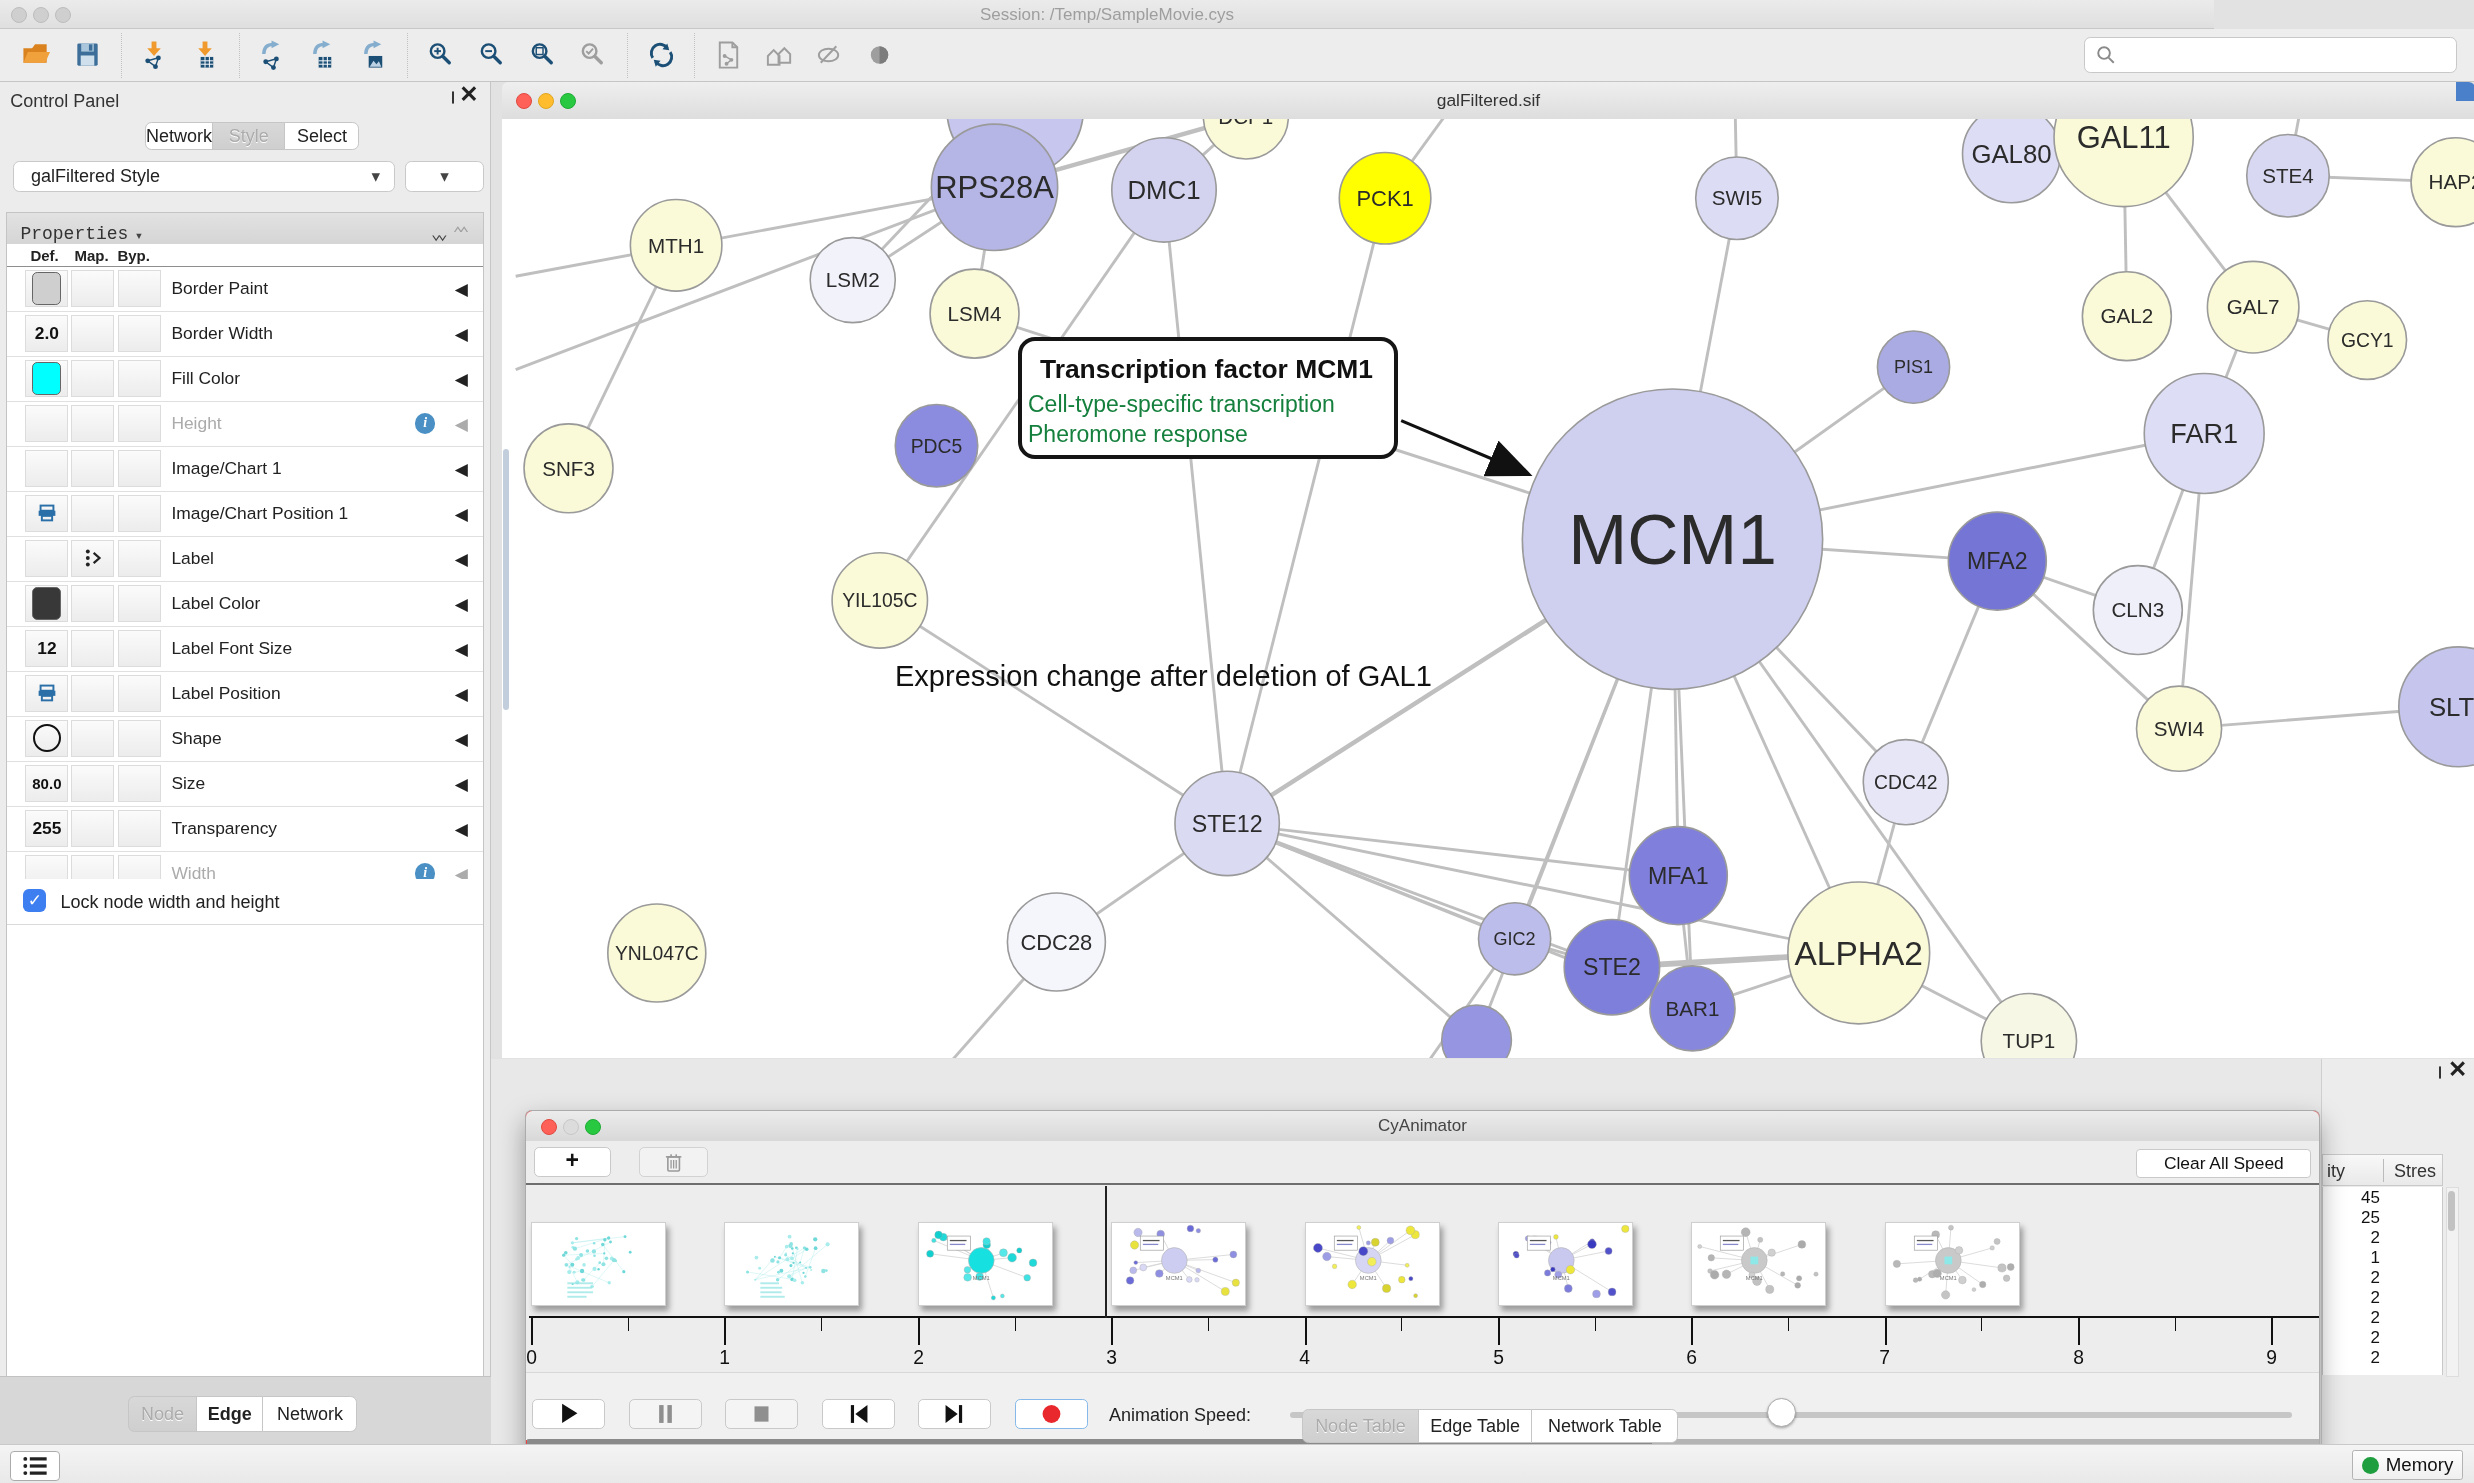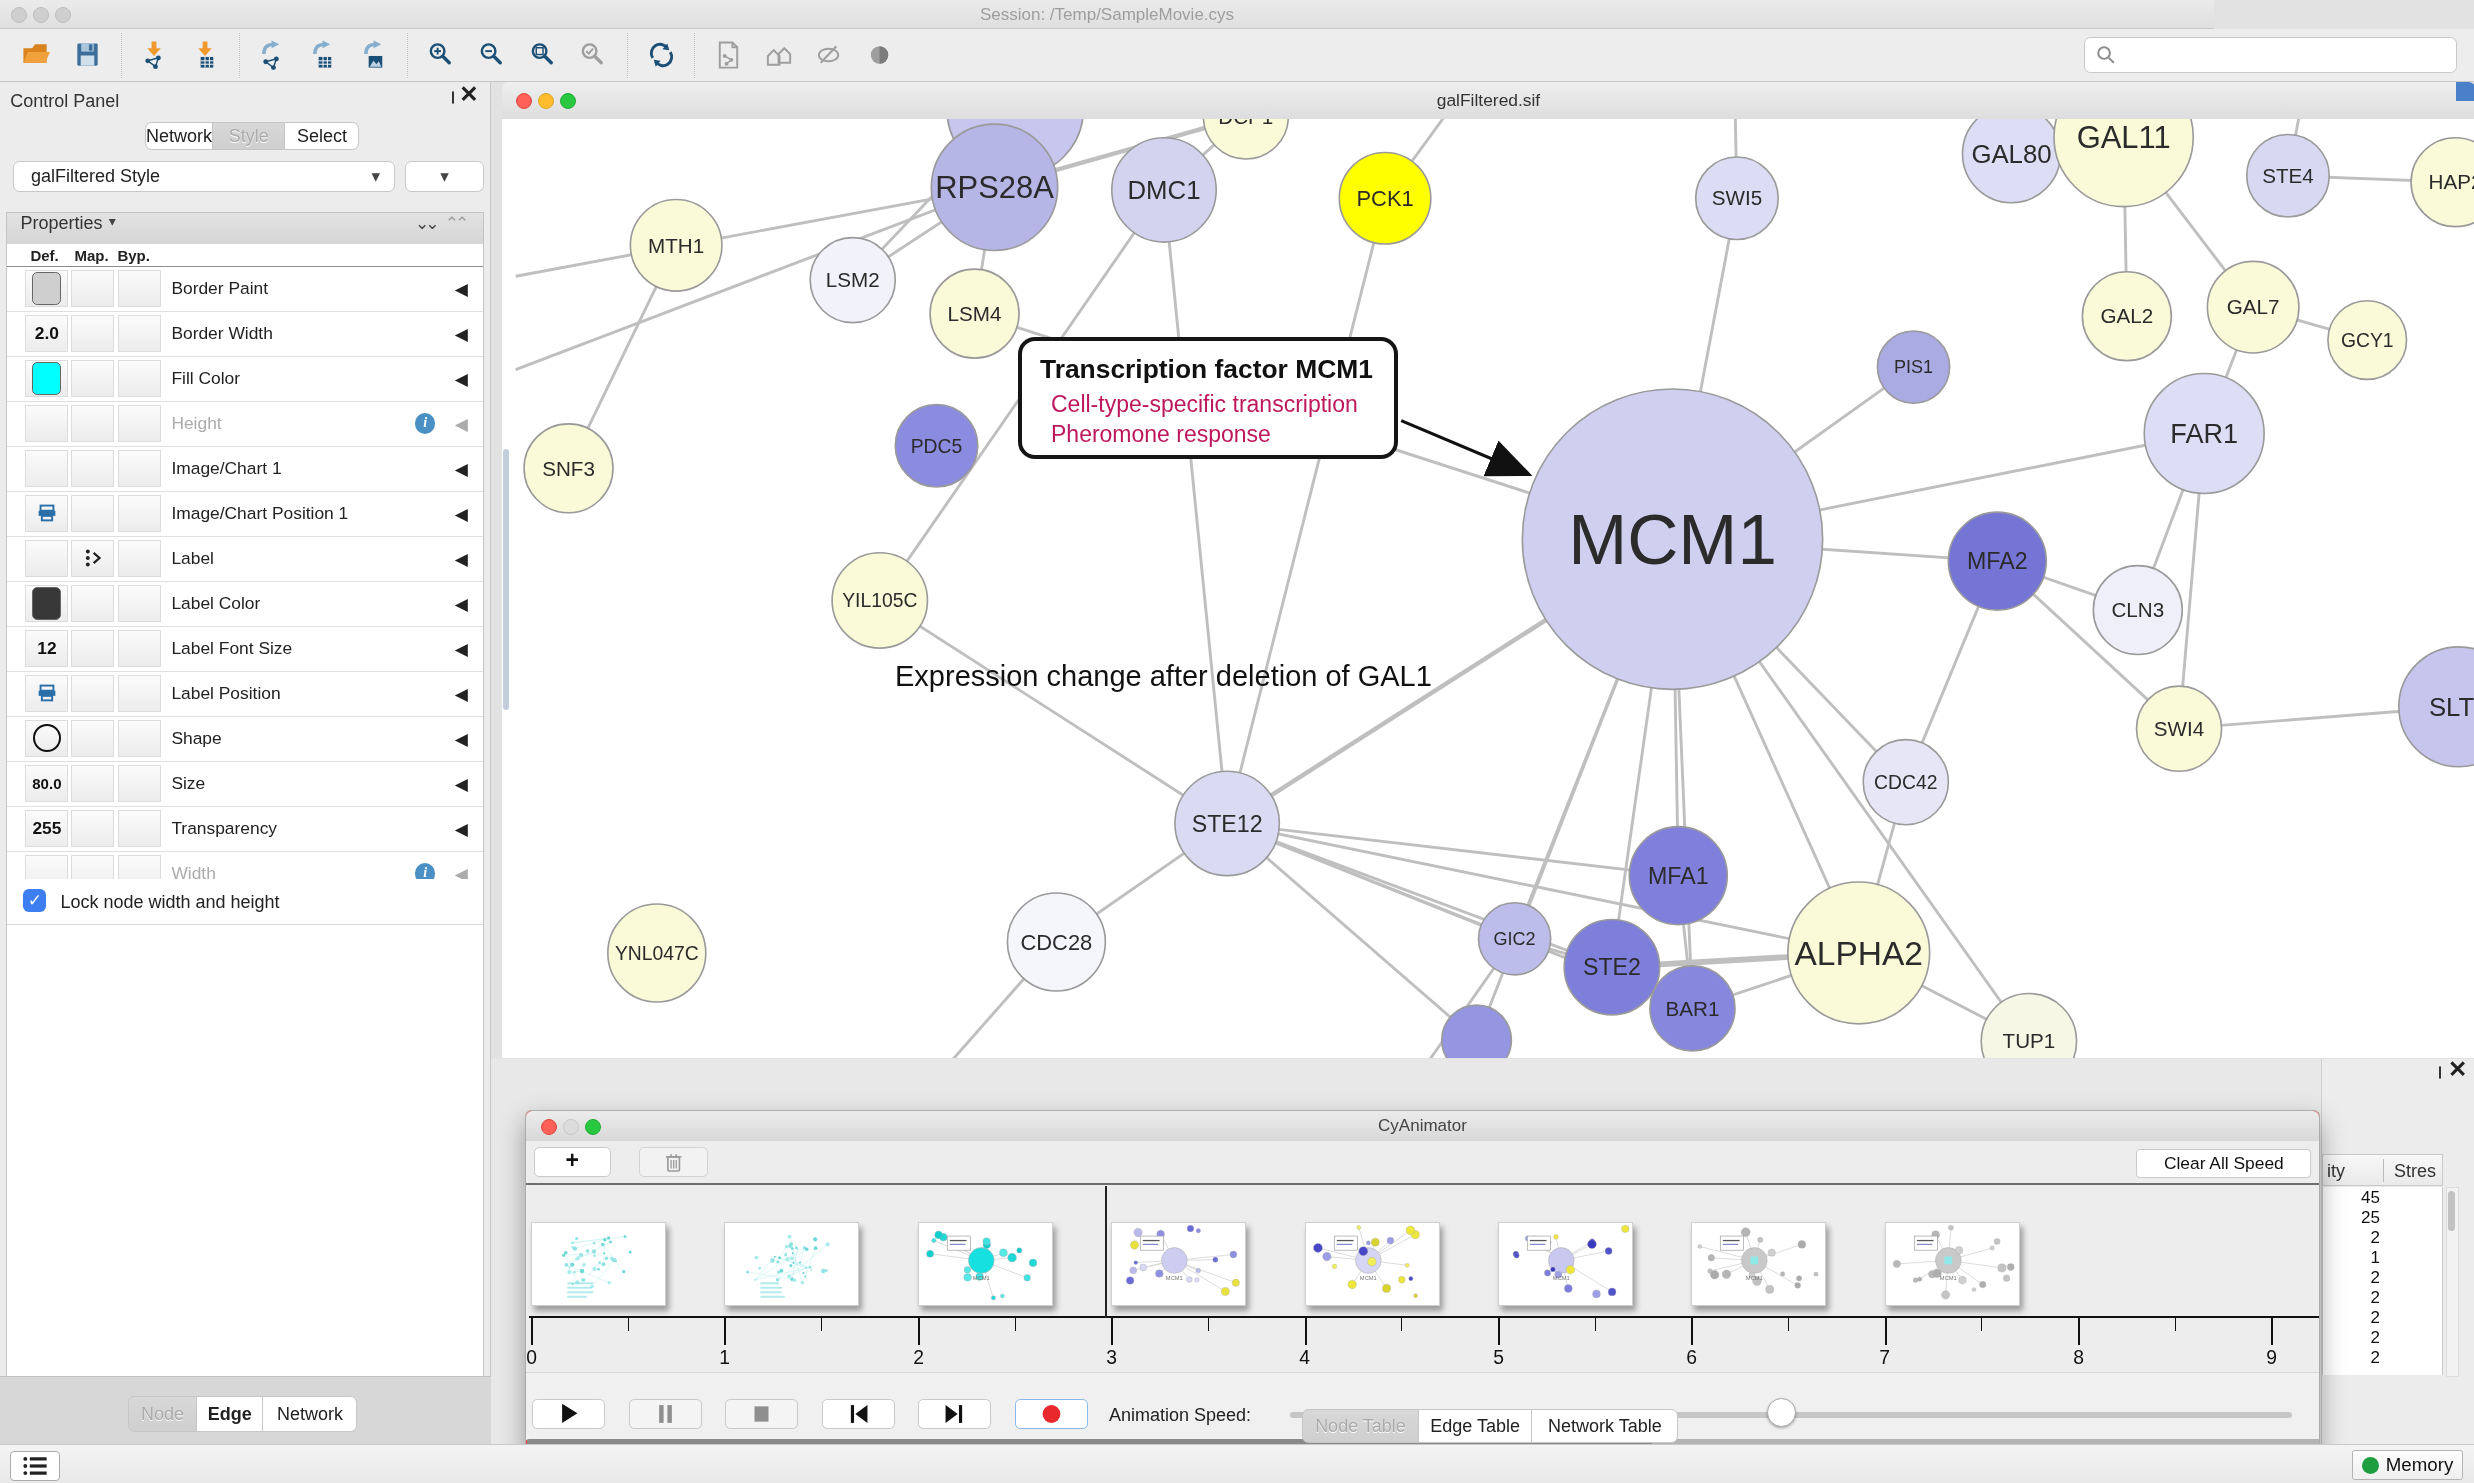--- a/index.html
+++ b/index.html
@@ -25,21 +25,21 @@
   .seg{position:absolute;display:flex;}
   .seg .tab{height:100%;display:flex;align-items:center;justify-content:center;background:#FFF;border:1.3px solid #C6C6C6;margin-left:-1.3px;font-size:18px;color:#222;box-sizing:border-box;}
   .seg .tab:first-child{border-radius:6.4px 0 0 6.4px;margin-left:0;}
   .seg .tab:last-child{border-radius:0 6.4px 6.4px 0;}
   .seg .tab.sel{background:linear-gradient(#D8D8D8,#CFCFCF);color:#ABABAB;text-shadow:0 0.6px 0 #FFF;}
   #style-select{position:absolute;left:13px;top:79px;width:382px;height:31px;background:#FFF;border:1.3px solid #C9C9C9;border-radius:6.4px;display:flex;align-items:center;box-sizing:border-box;}
   #style-select span.val{font-size:18px;color:#222;margin-left:17px;flex:1;}
   .caret{color:#444;font-size:17px;margin-right:14px;}
   #style-menu-btn{position:absolute;left:405px;top:79px;width:79px;height:31px;background:#FFF;border:1.3px solid #C9C9C9;border-radius:6.4px;display:flex;align-items:center;justify-content:center;box-sizing:border-box;}
   #props{position:absolute;left:6.4px;top:130px;width:478px;height:1246px;background:#FFF;border:0.6px solid #C4C4C4;box-sizing:border-box;}
-  #props-header{position:absolute;left:0;top:0;width:100%;height:31px;background:linear-gradient(#E2E2E2,#D5D5D5);border-bottom:0.6px solid #C2C2C2;display:flex;align-items:flex-start;}
+  #props-header{position:absolute;left:0;top:0;width:100%;height:31px;background:linear-gradient(#E2E2E2,#D5D5D5);border-bottom:0.6px solid #C2C2C2;display:flex;align-items:flex-end;font-family:Liberation Mono, monospace;}
   #props-header .ph-label{font-size:18px;color:#333;margin-left:13px;}
   #props-header .ph-caret{font-size:14px;color:#444;margin-left:6.4px;}
   .chev{margin-left:9px;font-size:17px;letter-spacing:-3.9px;}
   #prop-cols{position:absolute;top:31px;left:0;width:100%;height:22px;background:#FFF;}
   #prop-cols span{position:absolute;top:2.6px;font-size:15px;font-weight:bold;color:#222;}
   #prop-rows{position:absolute;top:53px;left:0;width:100%;border-top:1.3px solid #8E8E8E;}
   .prow{position:relative;height:44px;border-bottom:0.6px solid #E0E0E0;background:#FFF;}
   .pcell{position:absolute;top:2.6px;width:43px;height:37px;background:linear-gradient(#FBFBFB,#ECECEC);border:0.6px solid #DCDCDC;box-sizing:border-box;display:flex;align-items:center;justify-content:center;}
   .swatch{width:27px;height:31px;border:1.3px solid #666;border-radius:5.2px;}
   .pval{font-size:17.4px;font-weight:bold;color:#111;}
@@ -56,21 +56,21 @@
   
   #net-win{left:502px;top:82px;width:1973px;height:976px;}
   #net-titlebar{position:absolute;left:0;top:0;width:100%;height:37px;background:linear-gradient(#EFEFEF,#DDDDDD);border-bottom:0.6px solid #B5B5B5;border-radius:6.4px 6.4px 0 0;}
   #net-title{position:absolute;width:100%;text-align:center;top:8.4px;font-size:17.4px;color:#333;}
   #blue-corner{position:absolute;right:0;top:0;width:19.3px;height:19.3px;background:#4A7FC9;border-radius:0 6.4px 0 0;}
   #canvas{position:absolute;left:0;top:37px;width:1973px;height:939px;background:#FFF;overflow:hidden;}
   #net-svg{position:absolute;left:0;top:0;}
   #canvas-label{position:absolute;left:393px;top:541px;font-size:29px;color:#111;}
   #ann-box{position:absolute;left:516px;top:218px;width:380px;height:122px;background:#FFF;border:4.5px solid #151515;border-radius:17px;box-sizing:border-box;z-index:5;}
   #ann-title{margin:13px 0 3.9px 18px;font-size:26.4px;font-weight:bold;color:#111;}
-  .ann-link{margin-left:29px;font-size:23px;color:#be185d;line-height:30px;}
+  .ann-link{margin-left:6px;font-size:23px;color:#15803d;line-height:30px;}
   #arrow-svg{position:absolute;left:0;top:0;pointer-events:none;z-index:6;}
   #canvas-vscroll{position:absolute;left:1.3px;top:330px;width:5.8px;height:261px;background:#B9C6D6;border-radius:3.2px;opacity:.85;}
   
   #dock{left:491px;top:1059px;width:1984px;height:385px;background:#E8E8E8;}
   #tbl-sliver{position:absolute;left:1830px;top:0;width:153px;height:385px;background:#ECECEC;border-left:0.6px solid #CFCFCF;}
   #tbl-head{position:absolute;left:0;top:95px;width:121px;height:32px;background:linear-gradient(#F8F8F8,#E9E9E9);border:0.6px solid #C9C9C9;box-sizing:border-box;}
   #tbl-head .col1{position:absolute;left:3.9px;top:5.8px;font-size:18px;color:#333;}
   #tbl-head .col2{position:absolute;left:71px;top:5.8px;font-size:18px;color:#333;}
   #tbl-head .cdiv{position:absolute;left:60px;top:3.9px;width:0.6px;height:23px;background:#BBB;}
   #tbl-body{position:absolute;left:0;top:128px;width:121px;height:188px;background:#FFF;border-left:0.6px solid #C9C9C9;border-right:0.6px solid #C9C9C9;box-sizing:border-box;}

